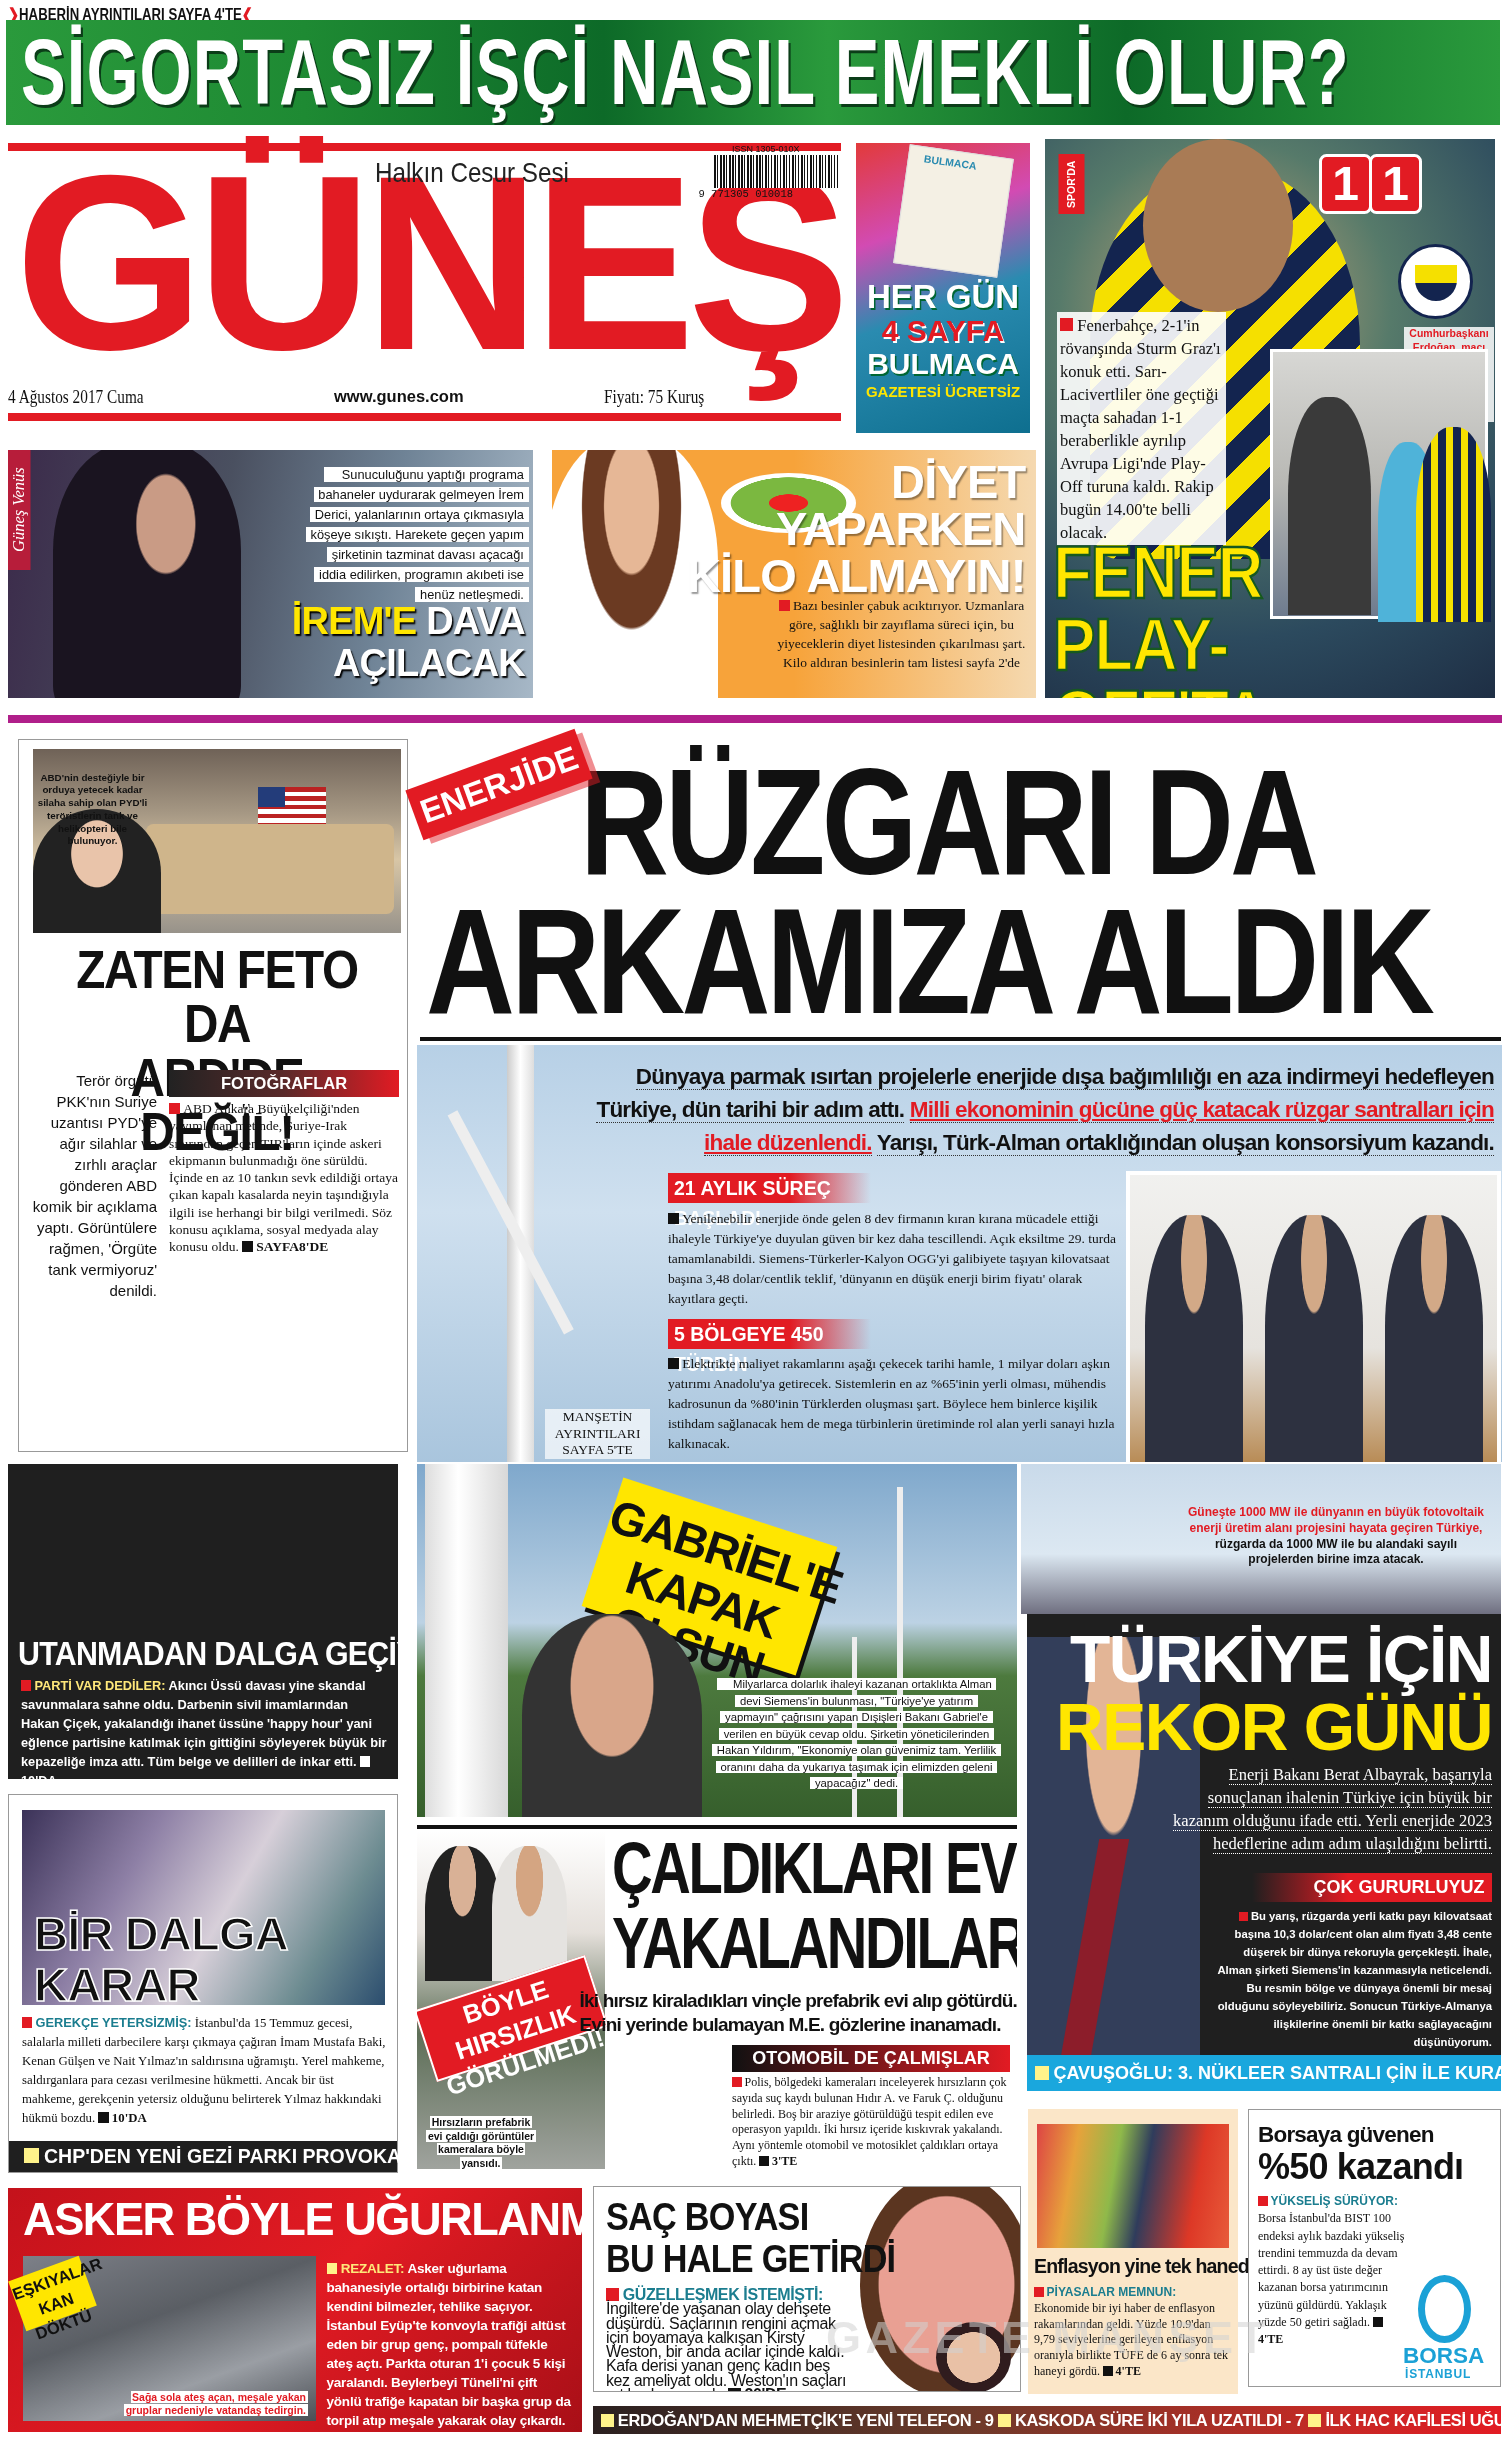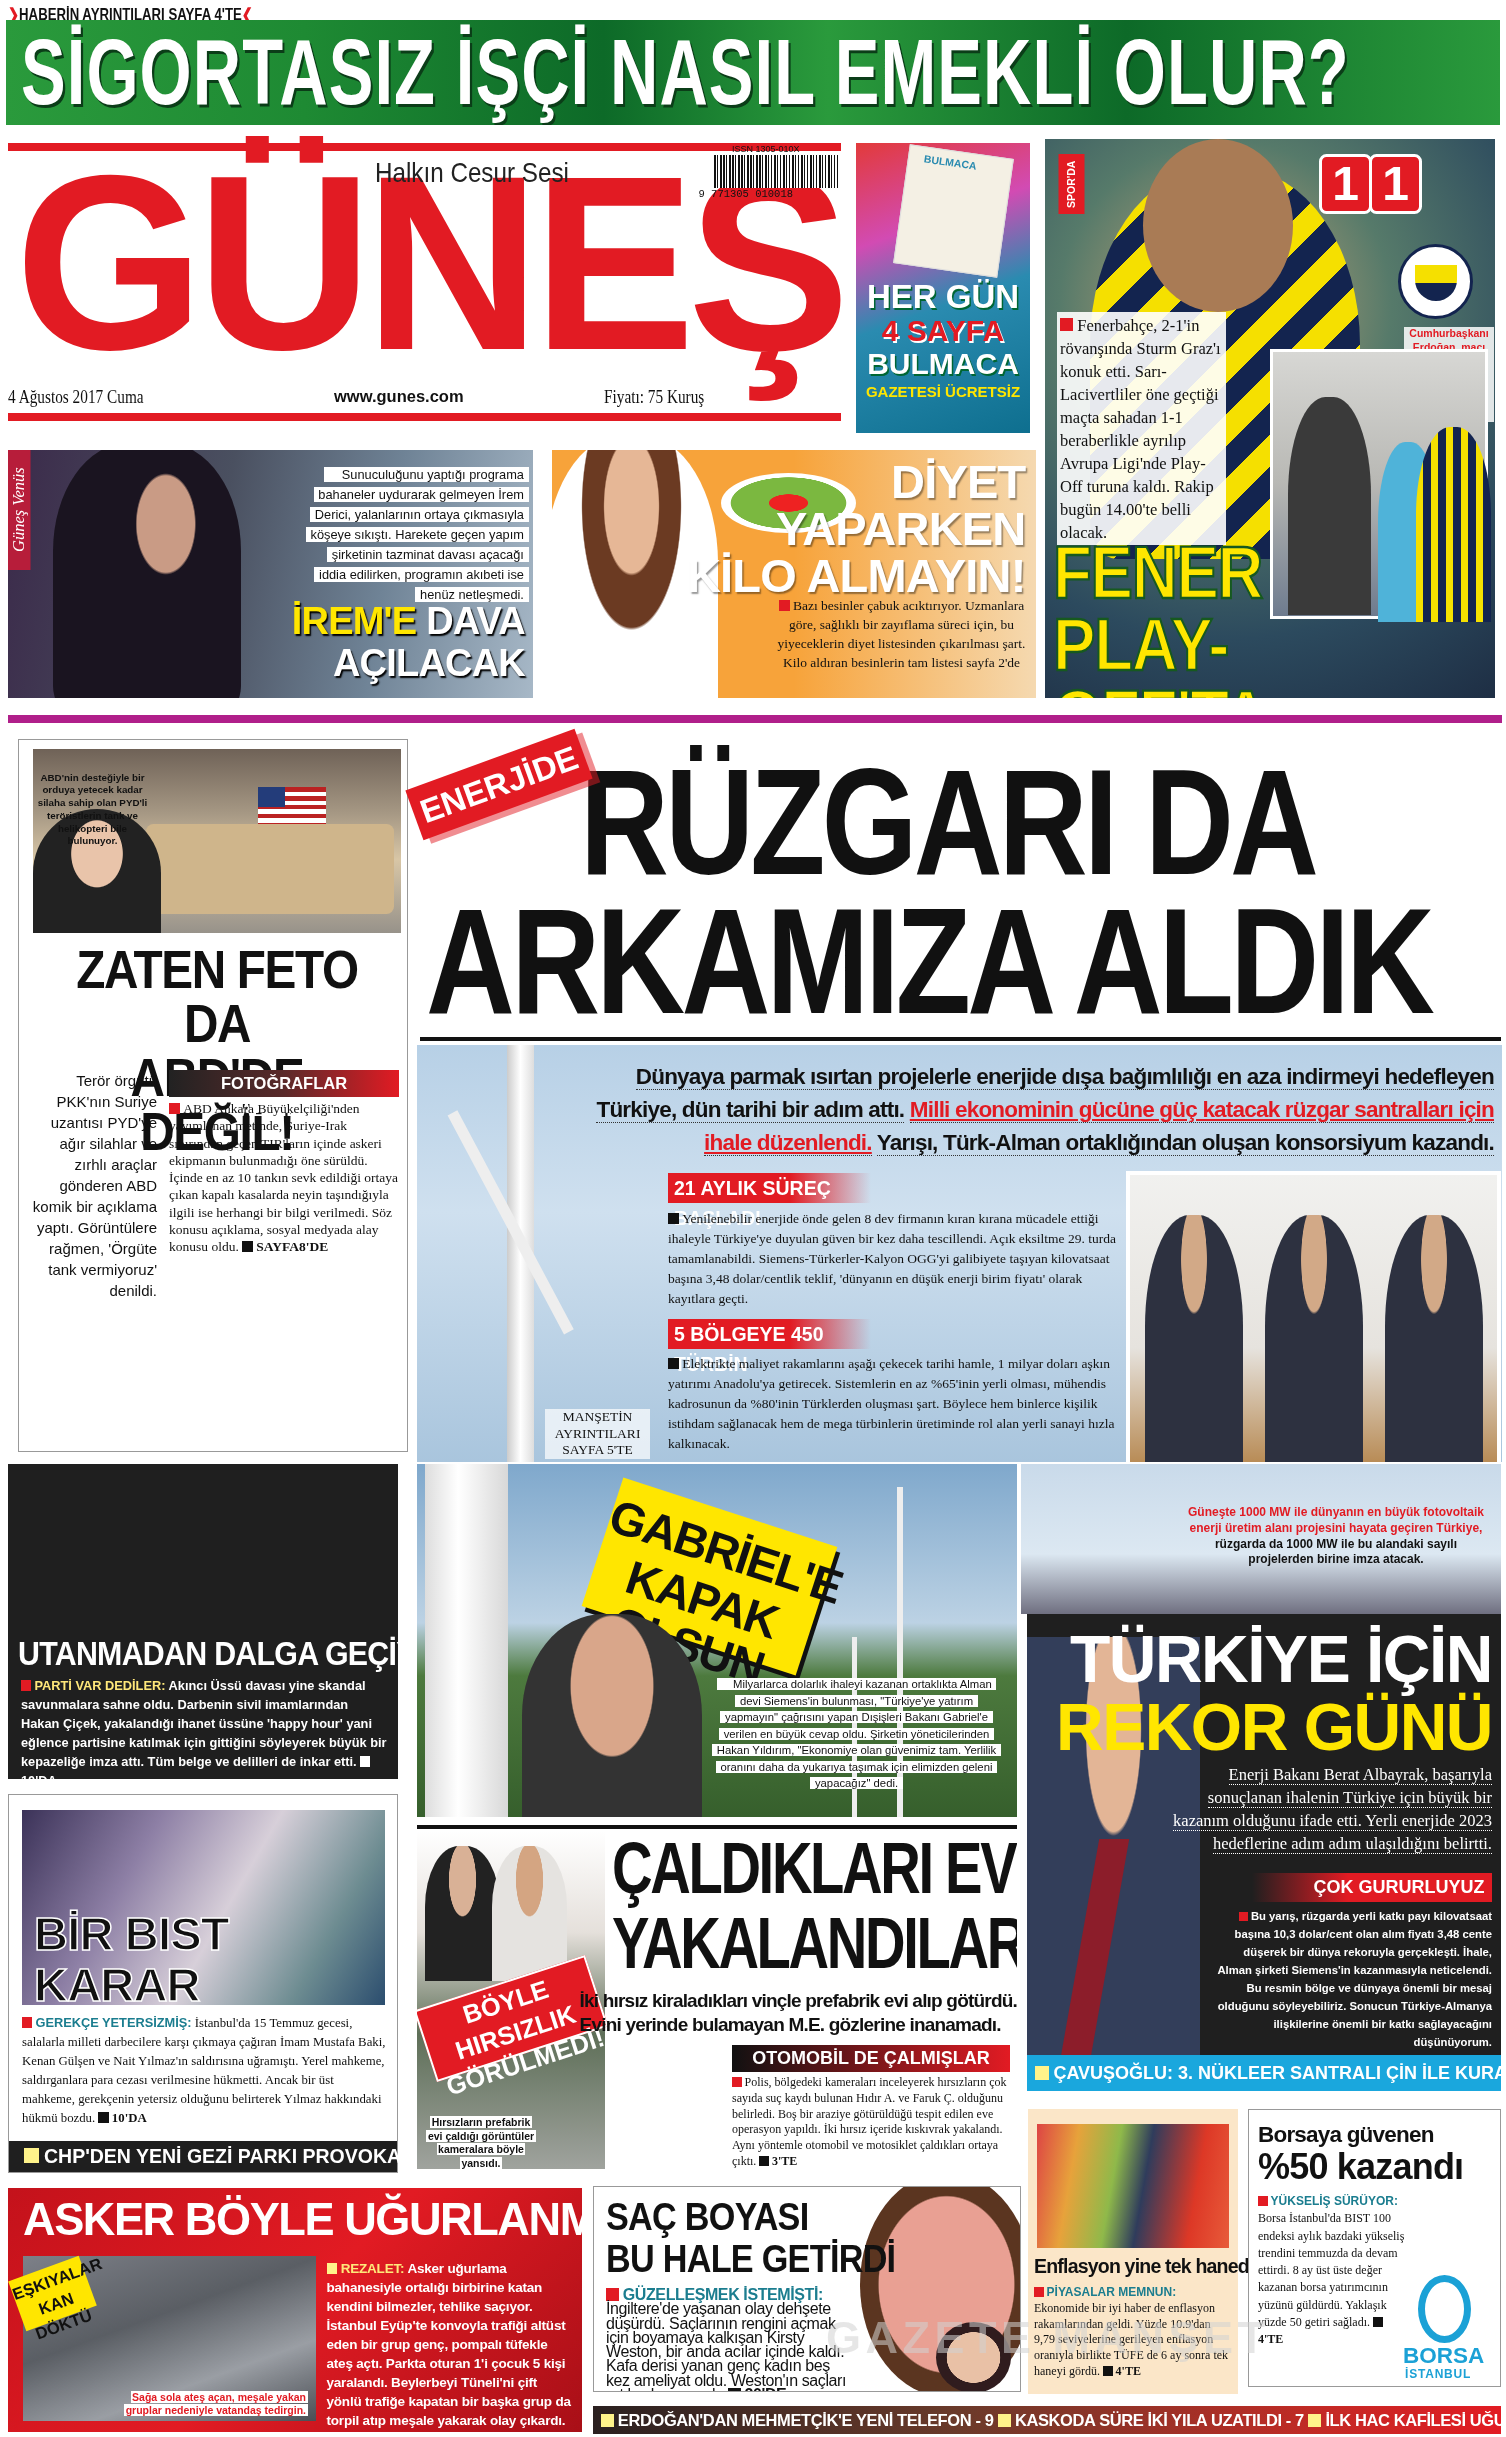--- a/index.html
+++ b/index.html
@@ -295,21 +295,21 @@
 </div>
 
 <div id="box-utan" class="abs">
   <div class="h">UTANMADAN DALGA GEÇİYOR</div>
   <div class="body"><span class="sq red"></span><span class="k">PARTİ VAR DEDİLER:</span> <span>Akıncı Üssü davası yine skandal savunmalara sahne oldu. Darbenin sivil imamlarından Hakan Çiçek, yakalandığı ihanet üssüne 'happy hour' yani eğlence partisine katılmak için gittiğini söyleyerek büyük bir kepazeliğe imza attı. Tüm belge ve delilleri de inkar etti.</span> <span class="sq wht"></span><span>10'DA</span></div>
 </div>
 
 <div id="box-tuhaf" class="abs">
   <div class="img"></div>
   <div class="h">
-      <div>BİR BIST</div>
+      <div>BİR DALGA</div>
       <div>KARAR</div>
     </div>
   <div class="body"><span class="sq red"></span><span class="k">GEREKÇE YETERSİZMİŞ:</span> <span>İstanbul'da 15 Temmuz gecesi, salalarla milleti darbecilere karşı çıkmaya çağıran İmam Mustafa Baki, Kenan Gülşen ve Nait Yılmaz'ın saldırısına uğramıştı. Yerel mahkeme, saldırganlara para cezası verilmesine hükmetti. Ancak bir üst mahkeme, gerekçenin yetersiz olduğunu belirterek Yılmaz hakkındaki hükmü bozdu.</span> <span class="sq blk"></span><b>10'DA</b></div>
   <div class="ticker"><span class="sq yel"></span><span>CHP'DEN YENİ GEZİ PARKI PROVOKASYONU - 11'DE</span></div>
 </div>
 
 <div id="mainhead" class="abs">
   <div class="l1">RÜZGARI DA</div>
   <div class="l2">ARKAMIZA ALDIK</div>
 </div>

